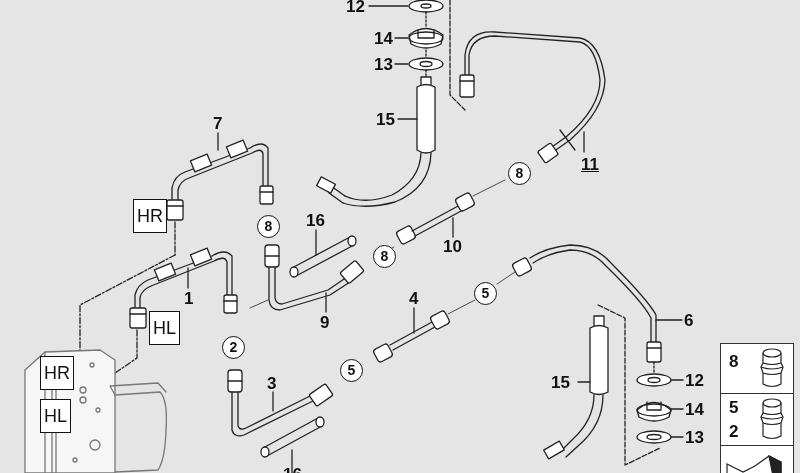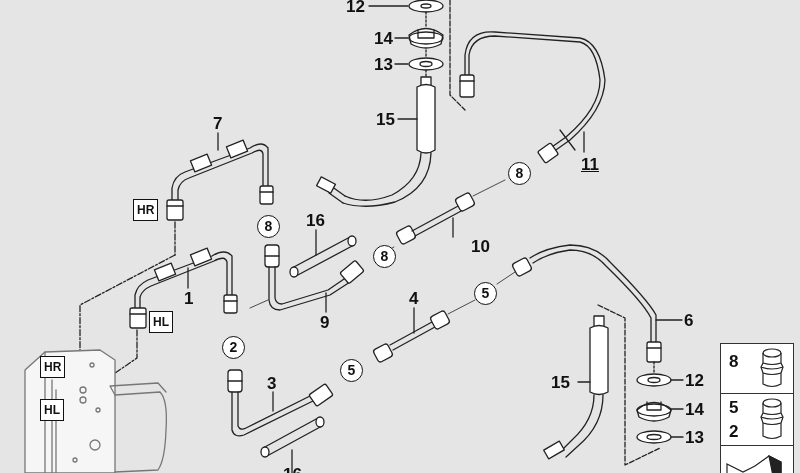--- a/index.html
+++ b/index.html
@@ -1,20 +1,20 @@
 <!DOCTYPE html>
 <html><head>
 <meta charset="utf-8">
 <style>
   html,body{margin:0;padding:0;background:#fff;}
   #stage{position:relative;width:800px;height:473px;overflow:hidden;background:#e5e5e5;font-family:"Liberation Sans",sans-serif;}
   svg{position:absolute;left:0;top:0;}
   .lbl{position:absolute;font-weight:bold;font-size:17px;color:#111;line-height:1;}
   .circ{position:absolute;width:21px;height:21px;border:1.6px solid #111;border-radius:50%;font-weight:bold;font-size:14px;color:#111;text-align:center;line-height:21px;background:#fff;}
-  .box{position:absolute;border:1.6px solid #111;font-weight:bold;font-size:12px;color:#111;padding:1px 3px;background:#fff;line-height:18px;}
+  .box{position:absolute;border:1.6px solid #111;font-weight:normal;font-size:18px;color:#111;padding:7px 3px;background:#fff;line-height:18px;}
   .legend{position:absolute;left:720px;top:343px;width:80px;height:130px;}
   .legend .cell{position:absolute;left:0;width:72px;border:1px solid #333;background:#fff;}
   .legend .num{position:absolute;font-weight:bold;font-size:17px;color:#111;}
 </style>
 </head>
 <body>
 
 <div id="stage">
 
 <svg width="800" height="473" viewBox="0 0 800 473" fill="none" stroke="#222" stroke-width="1.3" stroke-linecap="round" stroke-linejoin="round">
@@ -184,21 +184,21 @@
   <line x1="250" y1="308" x2="268" y2="300" stroke-width="0.8"></line>
 </svg>
 
 <span class="lbl" style="left:346px;top:-2px;">12</span>
 <span class="lbl" style="left:374px;top:30px;">14</span>
 <span class="lbl" style="left:374px;top:56px;">13</span>
 <span class="lbl" style="left:376px;top:111px;">15</span>
 <span class="lbl" style="left:213px;top:115px;">7</span>
 <span class="lbl" style="left:581px;top:156px;text-decoration:underline;">11</span>
 <span class="lbl" style="left:306px;top:212px;">16</span>
-<span class="lbl" style="left:443px;top:238px;margin-left:28px;">10</span>
+<span class="lbl" style="left:443px;top:238px;">10</span>
 <span class="lbl" style="left:184px;top:290px;">1</span>
 <span class="lbl" style="left:320px;top:314px;">9</span>
 <span class="lbl" style="left:409px;top:290px;">4</span>
 <span class="lbl" style="left:684px;top:312px;">6</span>
 <span class="lbl" style="left:267px;top:375px;">3</span>
 <span class="lbl" style="left:551px;top:374px;">15</span>
 <span class="lbl" style="left:685px;top:372px;">12</span>
 <span class="lbl" style="left:685px;top:401px;">14</span>
 <span class="lbl" style="left:685px;top:429px;">13</span>
 <span class="lbl" style="left:283px;top:466px;">16</span>

